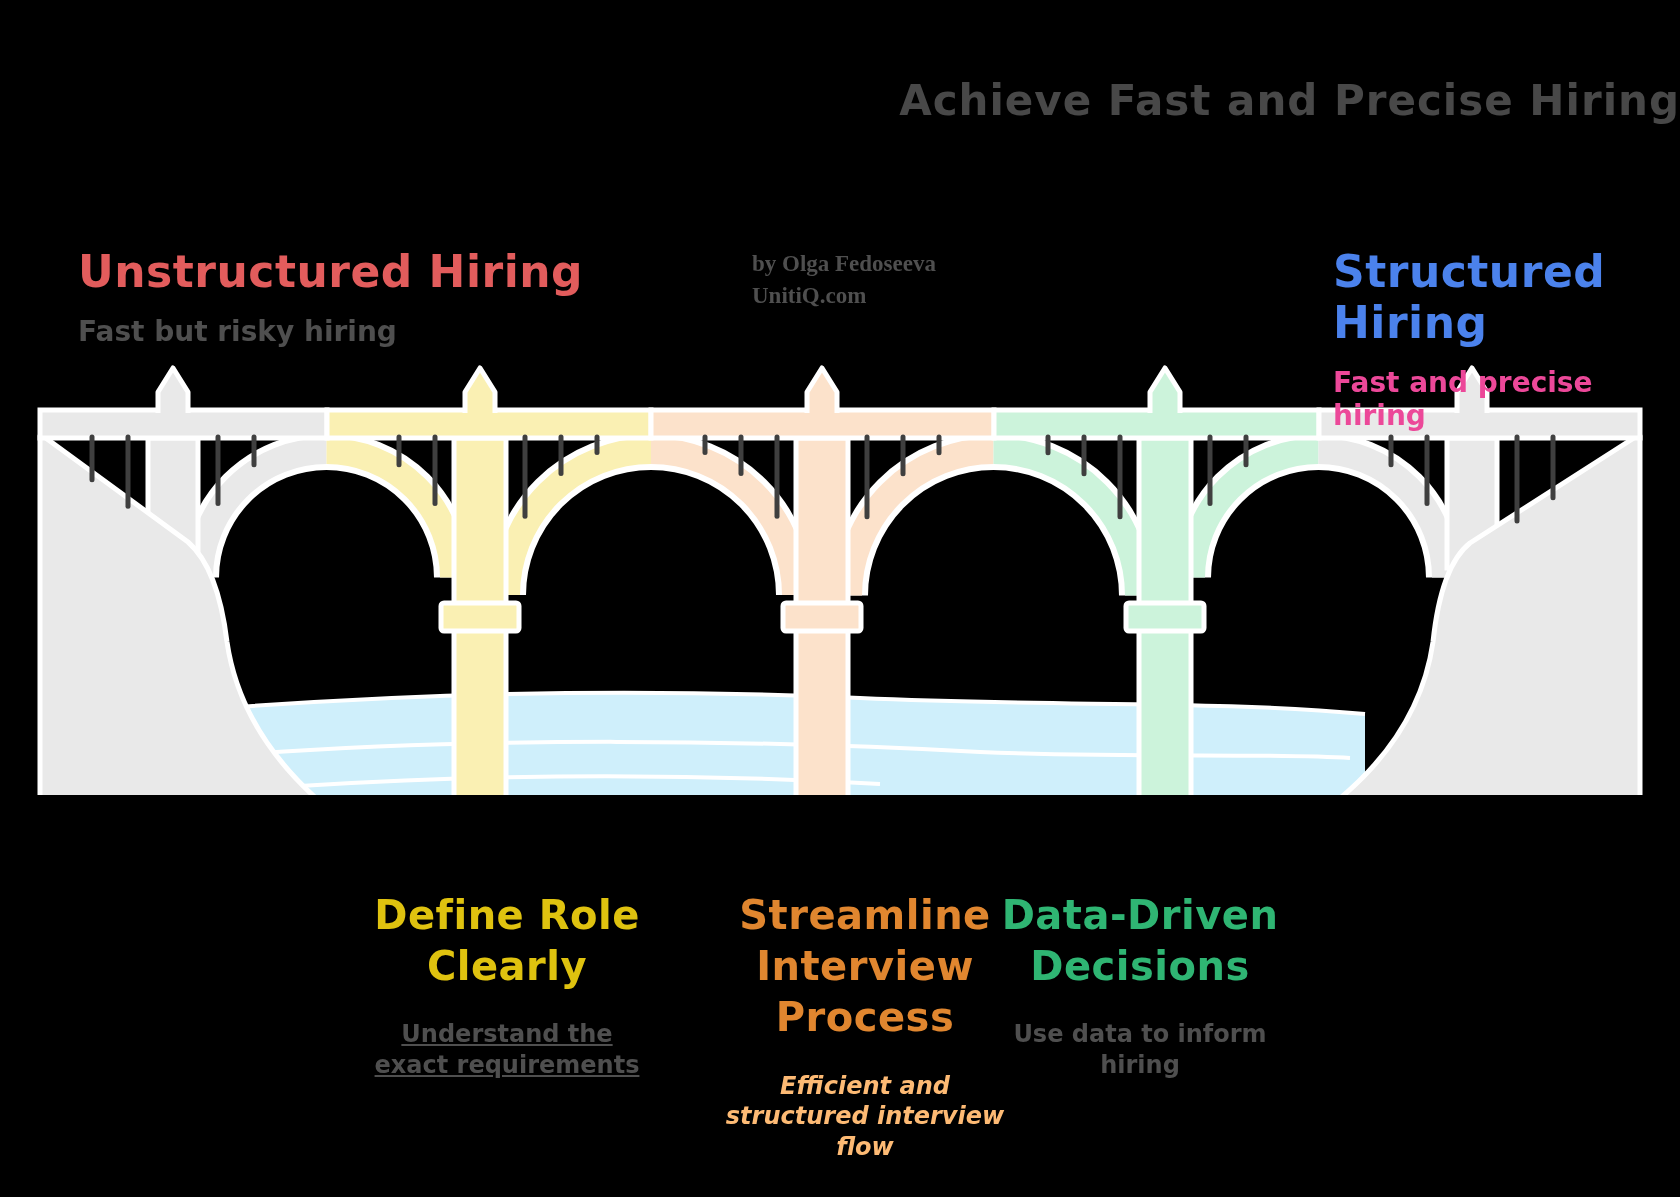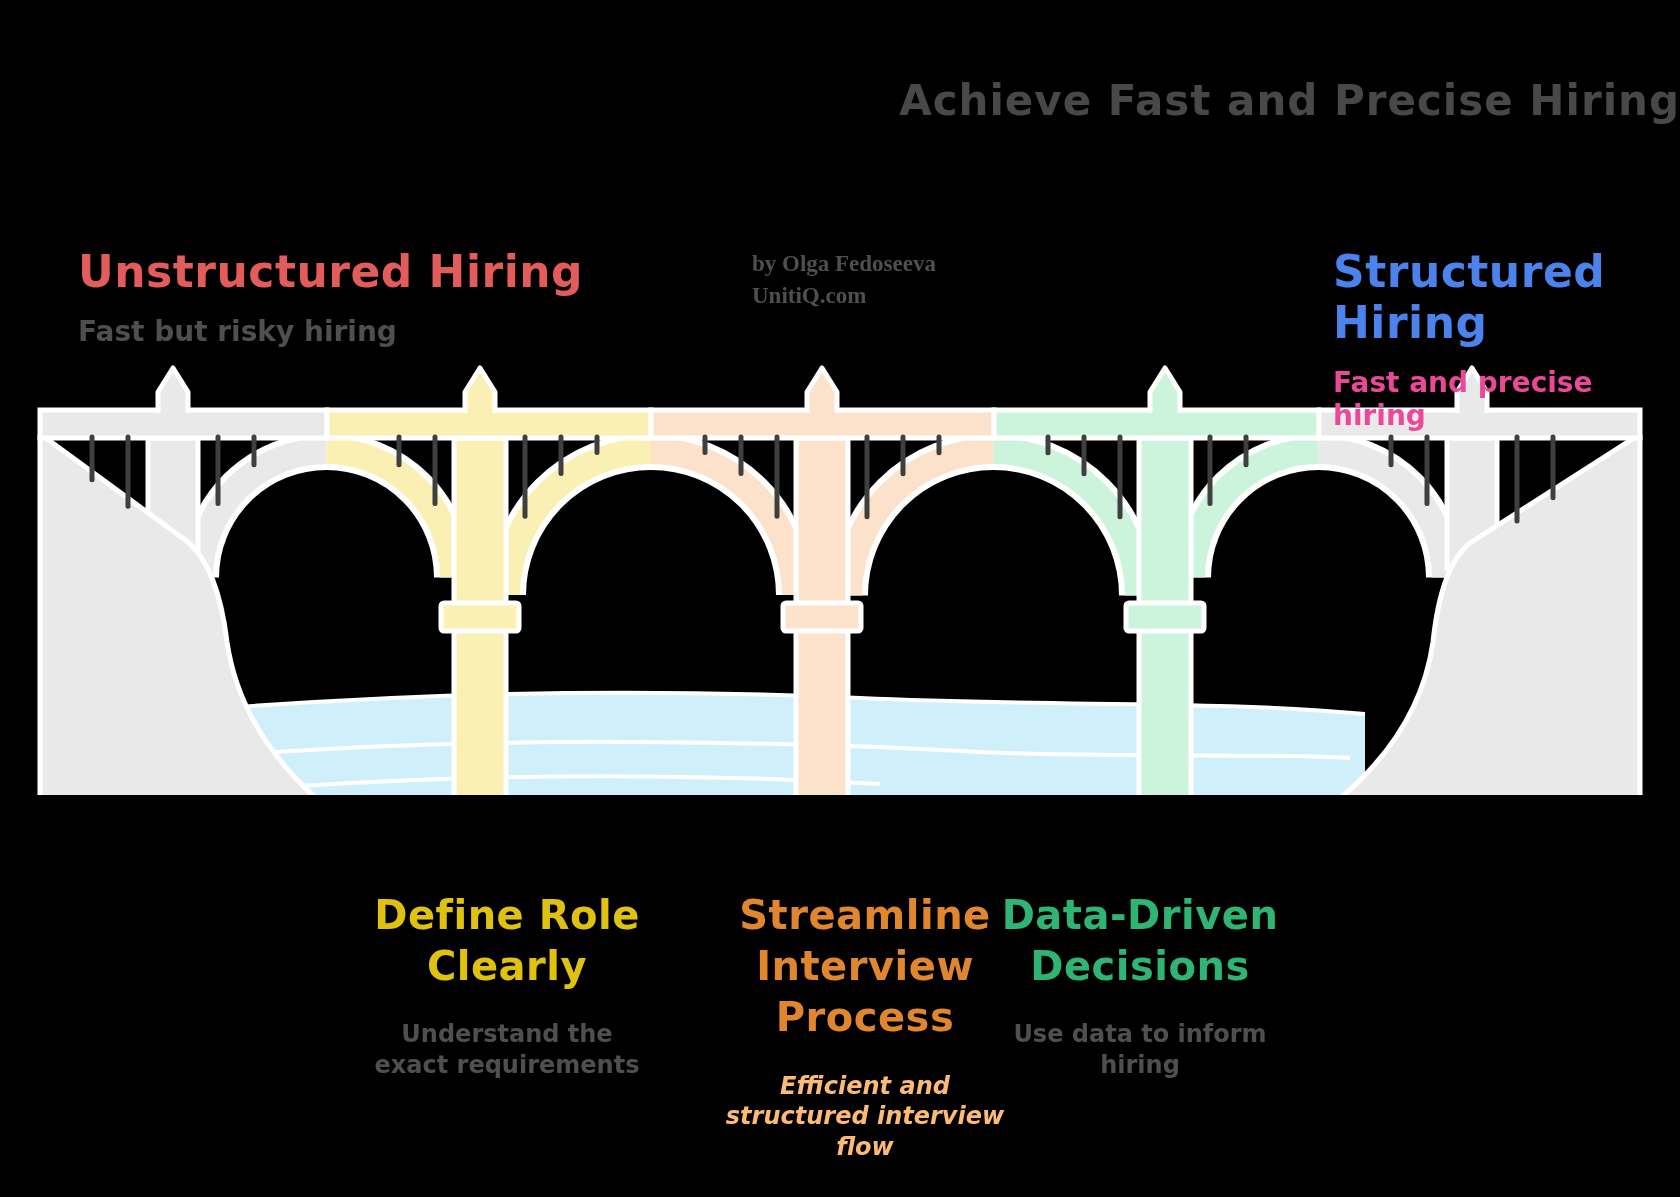--- a/index.html
+++ b/index.html
@@ -106,21 +106,21 @@
 </div>
 
 <div class="section-label right">
   <div class="heading" style="color: rgb(75, 130, 236);">Structured Hiring</div>
   <div class="sub" style="color: #ec4899;">Fast and precise hiring</div>
 </div>
 
 <div class="pillar-label p1">
   <div class="heading" style="color: rgb(223, 194, 15);">Define Role
 Clearly</div>
-  <div class="sub" style="color: rgb(79, 79, 79);">Understand the
+  <div class="sub" style="color: rgb(79, 79, 79); text-decoration: underline;">Understand the
 exact requirements</div>
 </div>
 
 <div class="pillar-label p2">
   <div class="heading" style="color: rgb(224, 134, 47);">Streamline
 Interview
 Process</div>
   <div class="sub" style="color: #fdba74; font-style: italic;">Efficient and
 structured interview
 flow</div>

